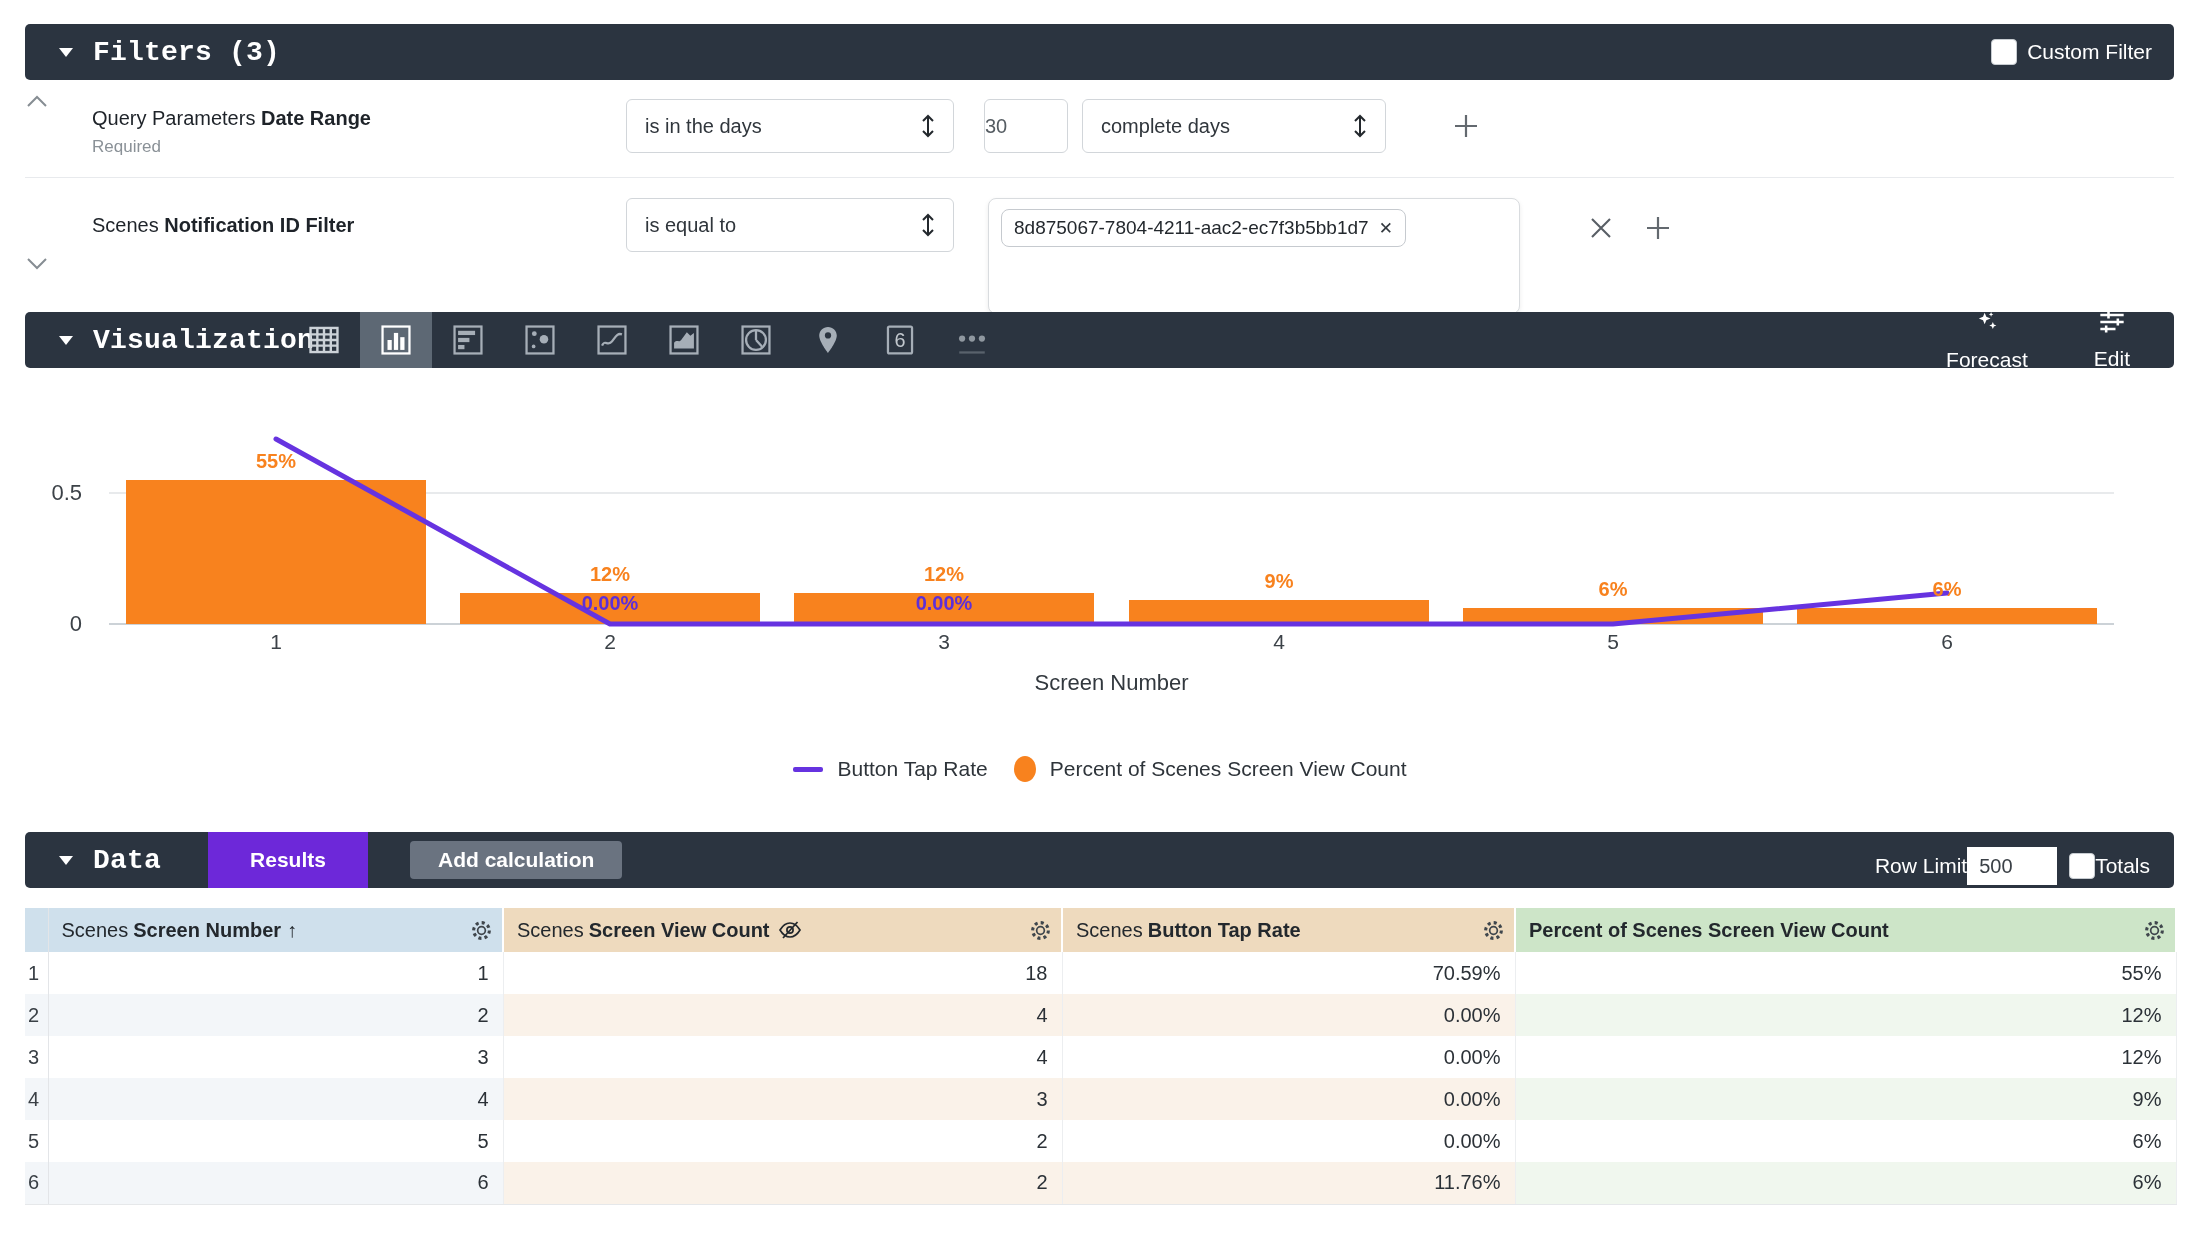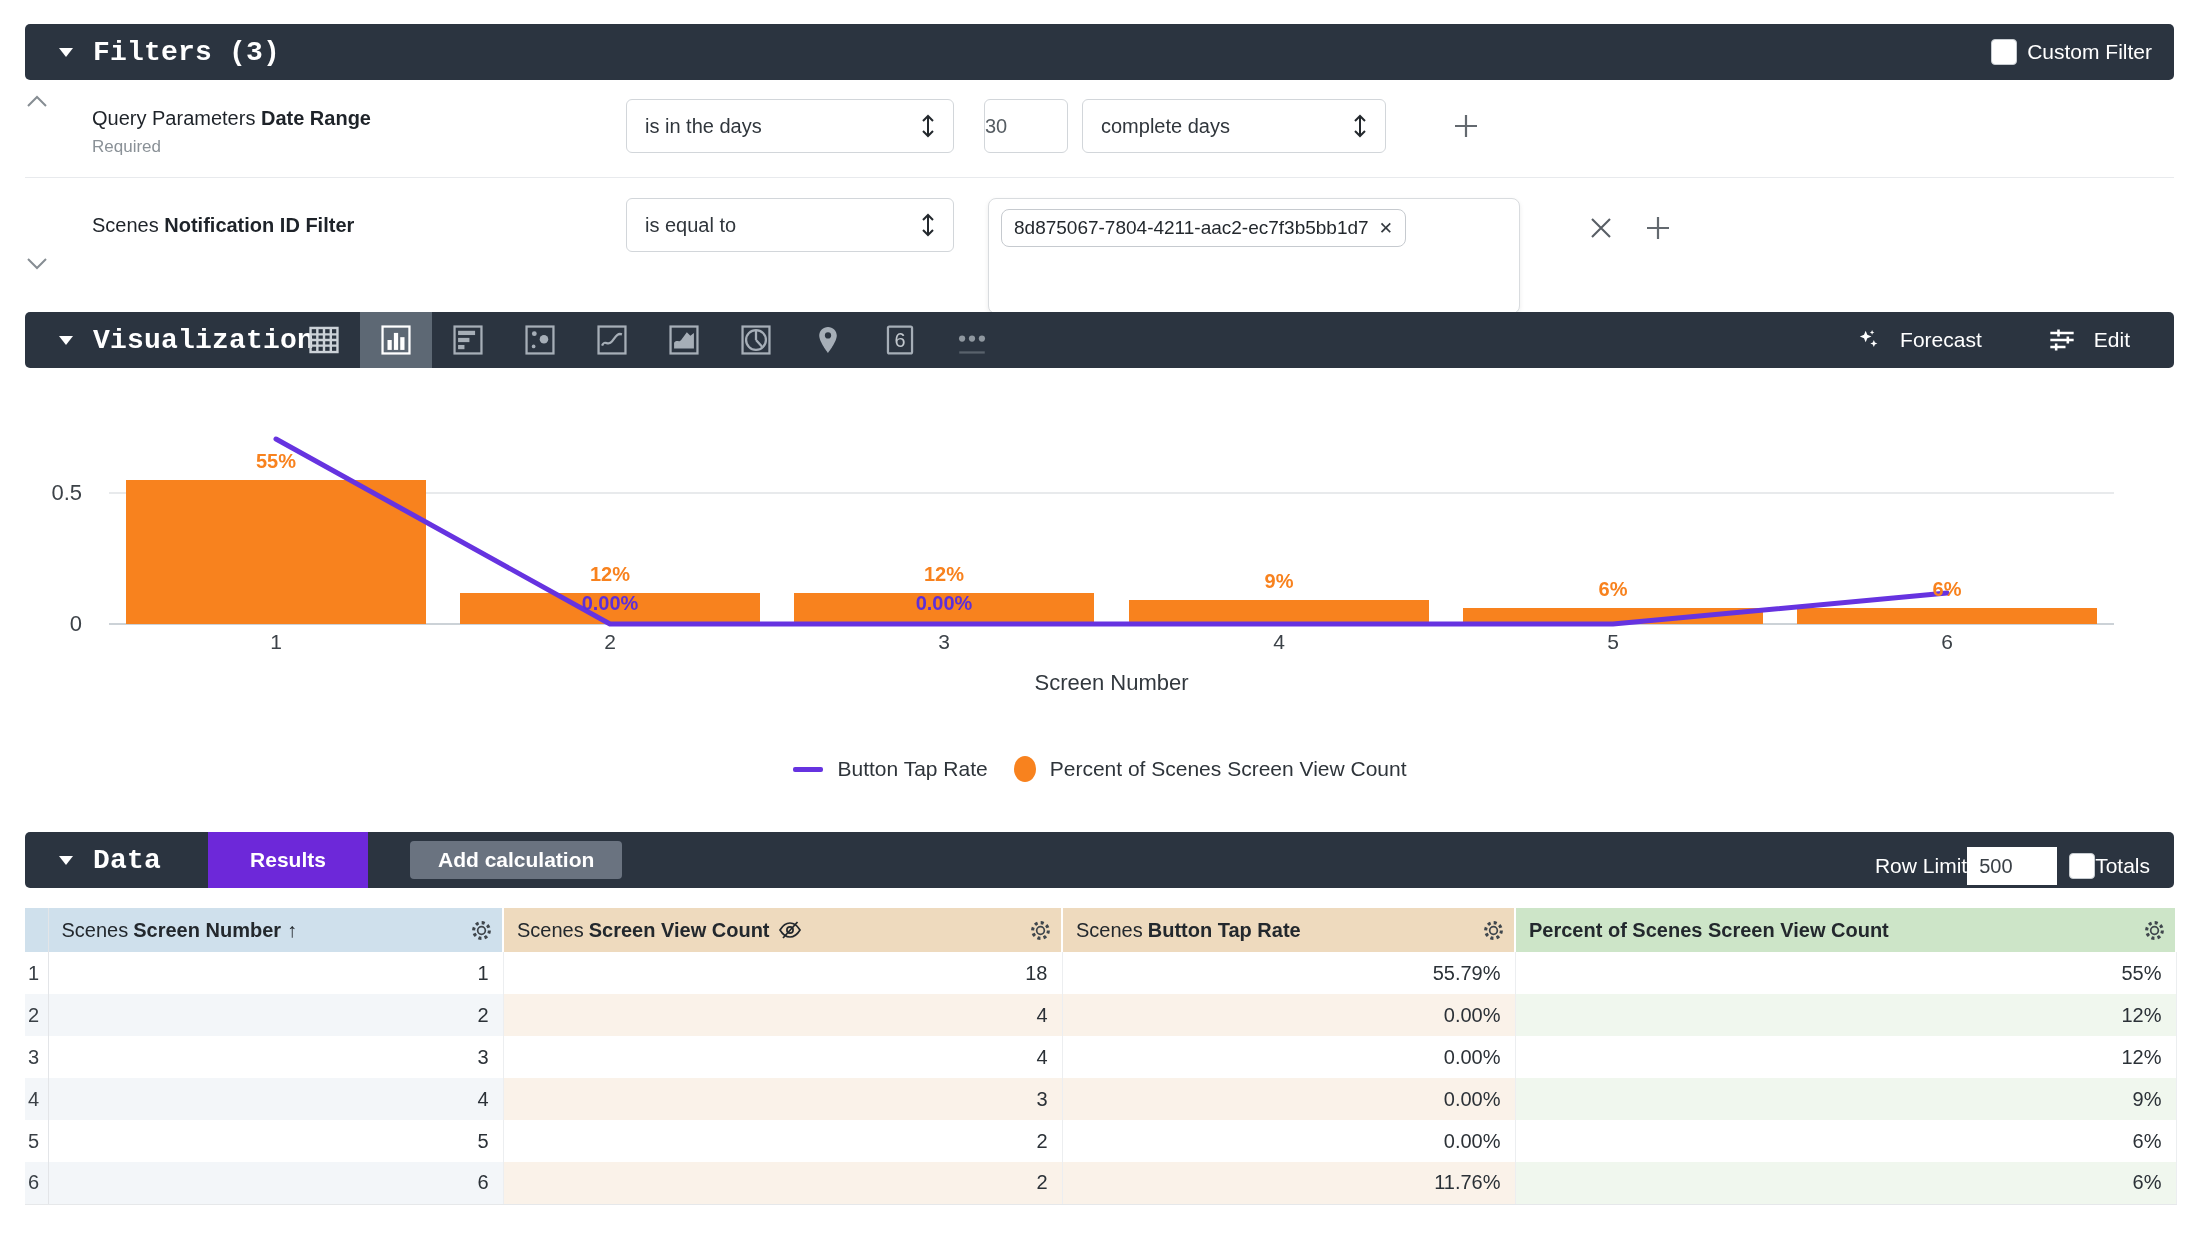--- a/index.html
+++ b/index.html
@@ -31,21 +31,21 @@
     border:1px solid #d9dcdf; border-radius:8px; box-shadow:0 2px 5px rgba(0,0,0,.08); padding:10px 12px; }
   .chip { display:inline-flex; align-items:center; height:38px; border:1px solid #c6cacf; border-radius:8px;
     padding:0 12px; font-size:19px; color:#23282d; gap:10px; background:#fff; }
   .chip .x { font-size:17px; font-weight:bold; color:#33393f; cursor:pointer; }
   .ghost-icon { position:absolute; cursor:pointer; }
 
   
   .viz-icons { position:absolute; left:263px; top:0; height:56px; display:flex; }
   .viz-slot { width:72px; height:56px; display:flex; align-items:center; justify-content:center; cursor:pointer; }
   .viz-slot.sel { background:#5d6874; }
-  .vbtn { display:flex; align-items:center; gap:18px; font-size:21px; color:#fff; cursor:pointer; }
+  .vbtn { display:flex; align-items:center; gap:12px; font-size:21px; color:#fff; cursor:pointer;flex-direction:column; }
 
   
   #chart { position:absolute; left:0; top:380px; width:2200px; height:332px; }
   .gridline { position:absolute; left:109px; width:2005px; height:2px; background:#e8eaec; z-index:1; }
   .baseline { position:absolute; left:109px; width:2005px; height:2px; background:#ccd2d7; z-index:1; }
   .ytick { position:absolute; left:0; width:82px; text-align:right; font-size:22px; color:#3c4248; z-index:2; }
   .bar { position:absolute; background:#f8821e; z-index:2; cursor:pointer; }
   .bar-label { position:absolute; font-size:20px; font-weight:bold; color:#f8821e; width:140px;
     text-align:center; z-index:4; }
   .line-label { position:absolute; font-size:20px; font-weight:bold; color:#5d2fd9; width:140px;
@@ -354,21 +354,21 @@
           <circle cx="12" cy="12" r="8.2" fill="none" stroke="#3f464c" stroke-width="3.2" stroke-dasharray="3.2 3.23"></circle>
             </svg></span>
       </th>
     </tr>
   </thead>
   <tbody id="tbody">
       <tr>
         <td class="g">1</td>
         <td class="c0">1</td>
         <td class="c1">18</td>
-        <td class="c2">55.79%</td>
+        <td class="c2">70.59%</td>
         <td class="c3">55%</td>
       </tr>
       <tr>
         <td class="g">2</td>
         <td class="c0">2</td>
         <td class="c1">4</td>
         <td class="c2">0.00%</td>
         <td class="c3">12%</td>
       </tr>
       <tr>

